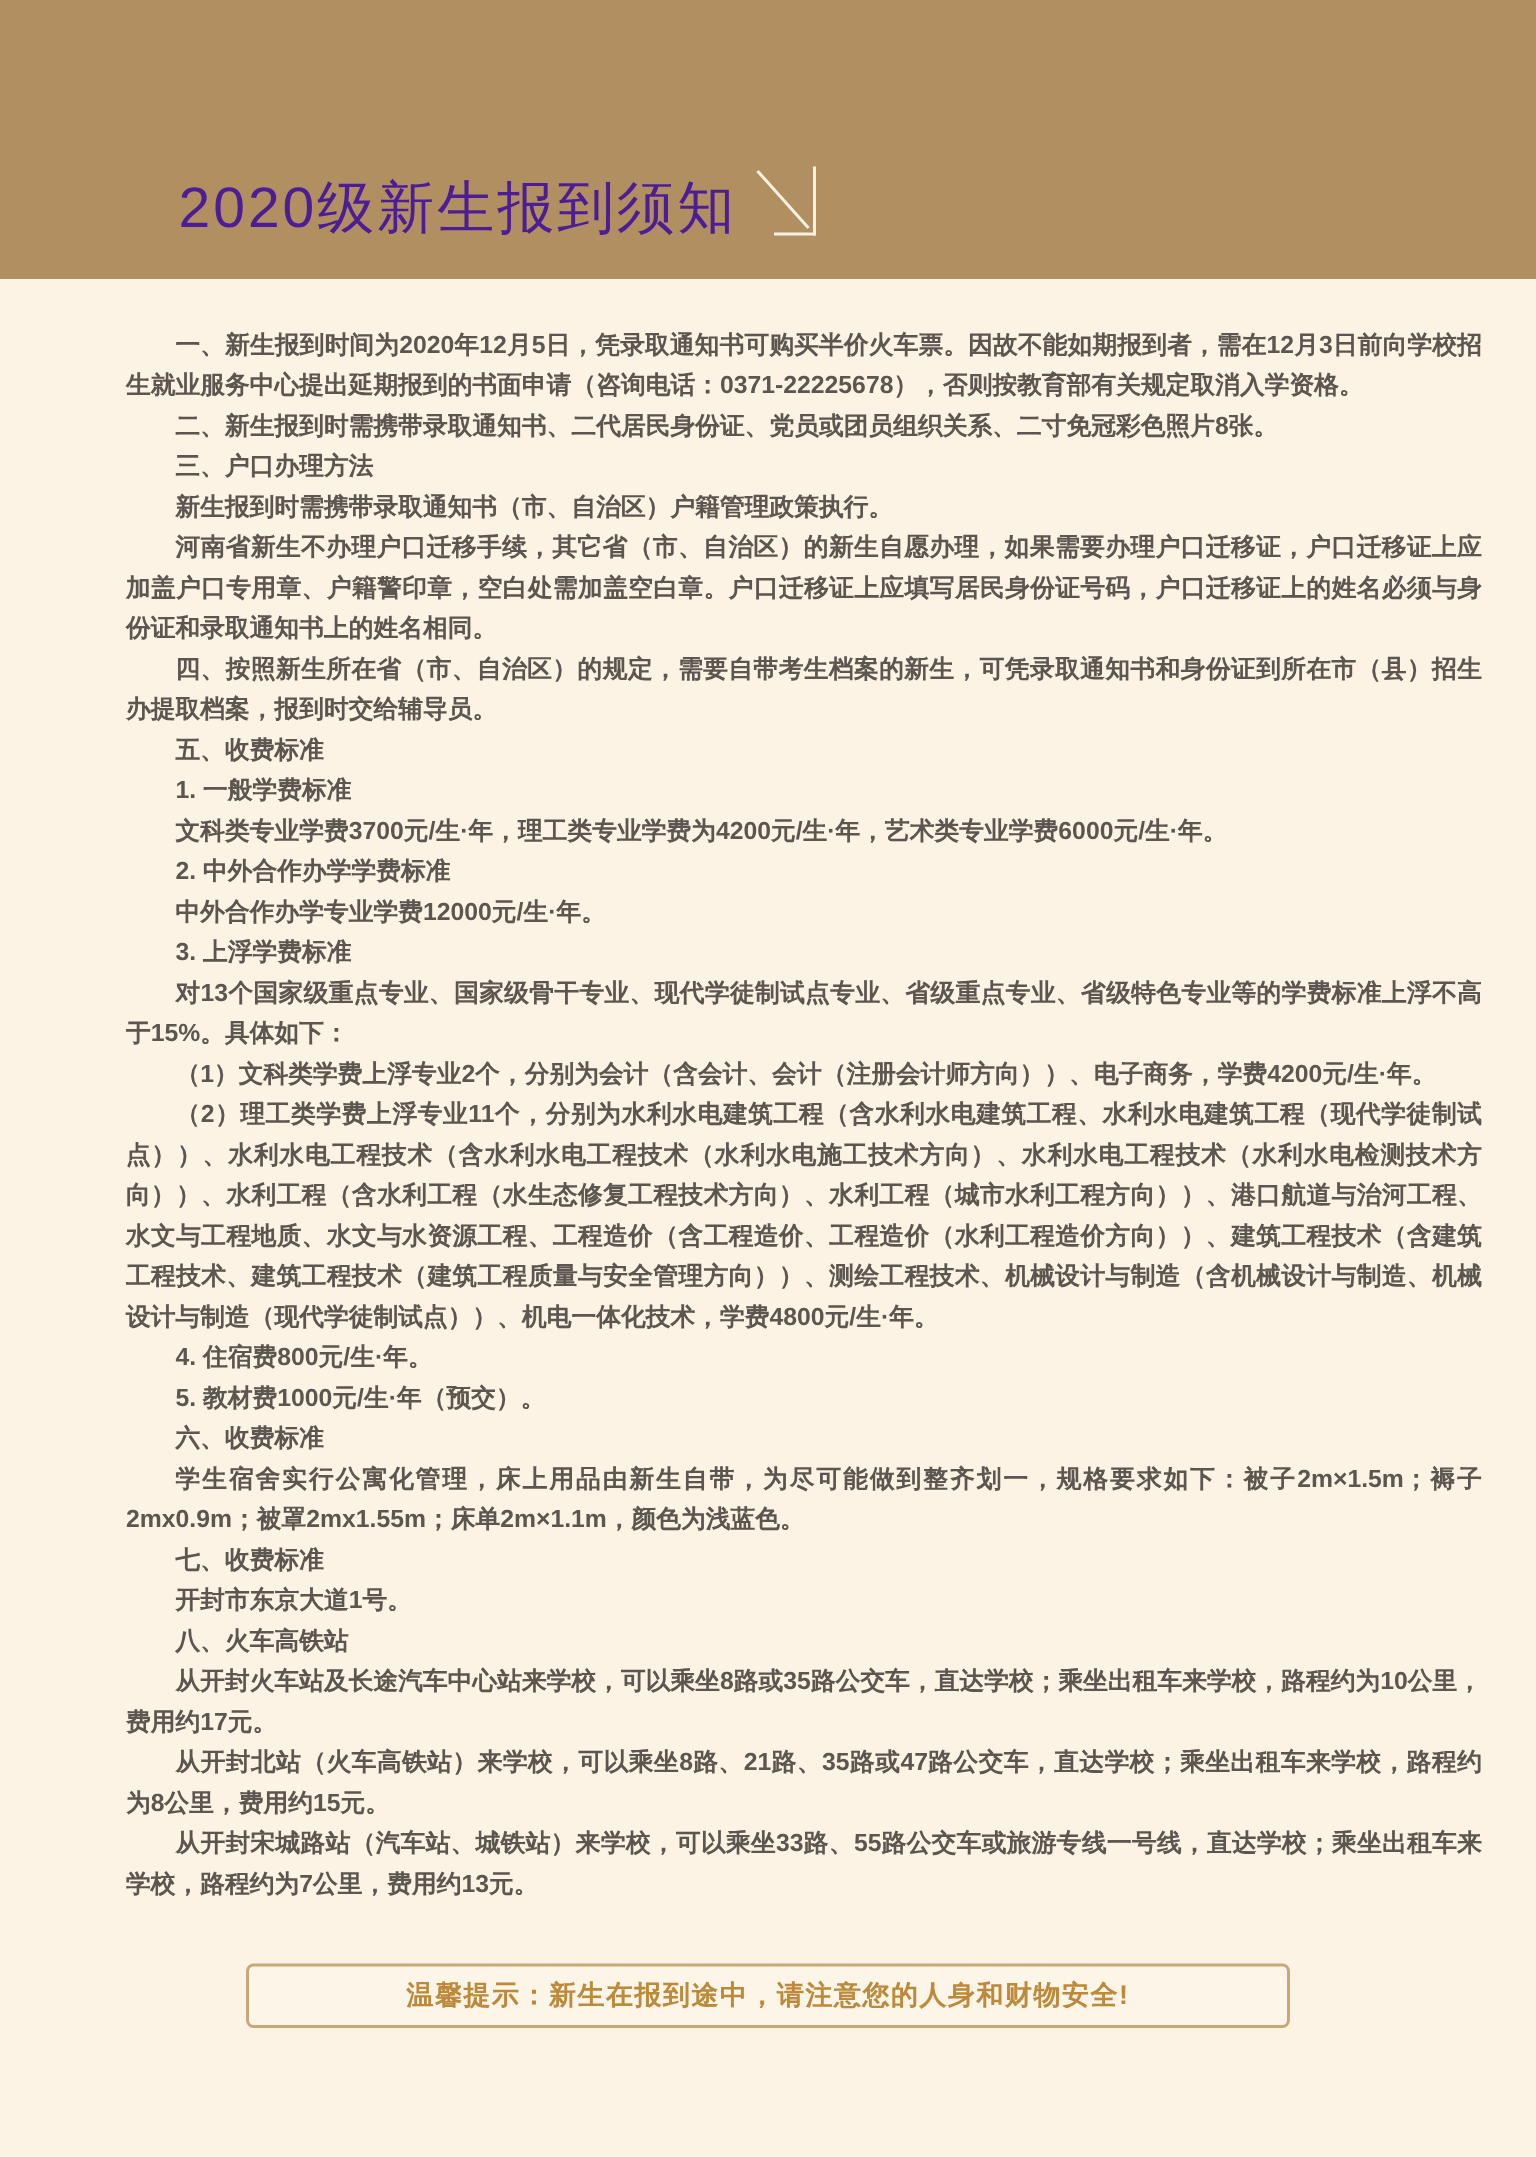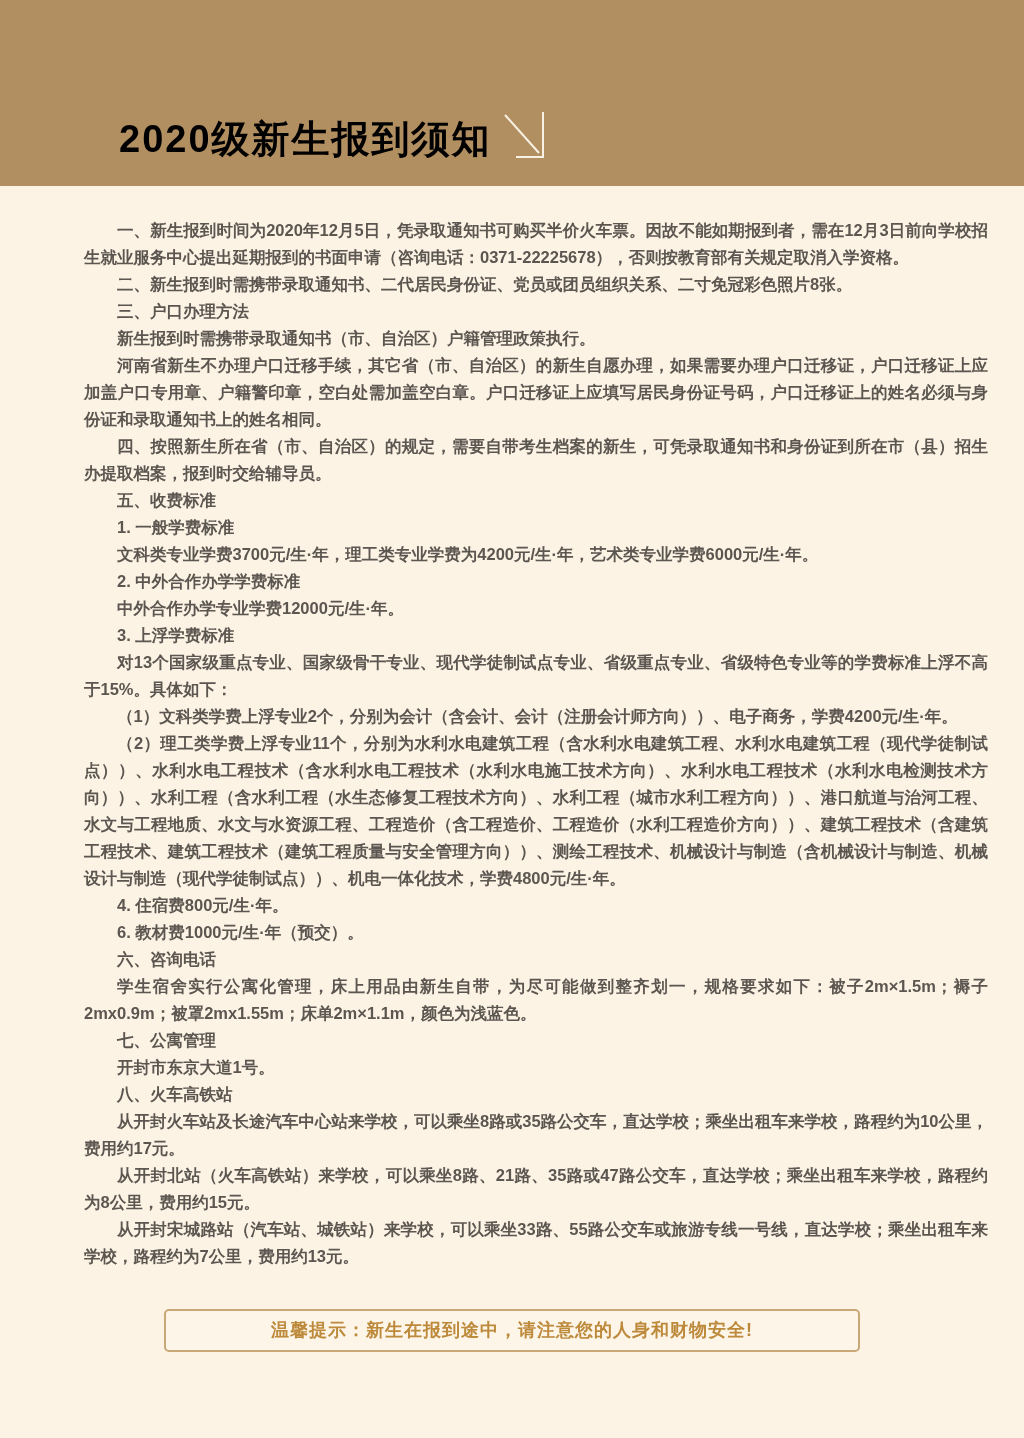--- a/index.html
+++ b/index.html
@@ -25,23 +25,23 @@
     align-items: flex-end;
     padding: 0 0 28px 119px;
     box-sizing: border-box;
   }
   .title-row {
     display: flex;
     align-items: flex-end;
     gap: 10px;
   }
   .page-title {
-    color: #000000;
+    color: #4c1d95;
     font-size: 38px;
-    font-weight: 700;
+    font-weight: 400;
     letter-spacing: 2px;
     line-height: 1;
   }
   .arrow-icon {
     display: inline-block;
     margin-bottom: -6px;
   }
   .content {
     flex: 0 0 auto;
     padding: 31px 36px 0 84px;
@@ -104,24 +104,24 @@
     <p>五、收费标准</p>
     <p>1. 一般学费标准</p>
     <p>文科类专业学费3700元/生·年，理工类专业学费为4200元/生·年，艺术类专业学费6000元/生·年。</p>
     <p>2. 中外合作办学学费标准</p>
     <p>中外合作办学专业学费12000元/生·年。</p>
     <p>3. 上浮学费标准</p>
     <p>对13个国家级重点专业、国家级骨干专业、现代学徒制试点专业、省级重点专业、省级特色专业等的学费标准上浮不高于15%。具体如下：</p>
     <p>（1）文科类学费上浮专业2个，分别为会计（含会计、会计（注册会计师方向））、电子商务，学费4200元/生·年。</p>
     <p>（2）理工类学费上浮专业11个，分别为水利水电建筑工程（含水利水电建筑工程、水利水电建筑工程（现代学徒制试点））、水利水电工程技术（含水利水电工程技术（水利水电施工技术方向）、水利水电工程技术（水利水电检测技术方向））、水利工程（含水利工程（水生态修复工程技术方向）、水利工程（城市水利工程方向））、港口航道与治河工程、水文与工程地质、水文与水资源工程、工程造价（含工程造价、工程造价（水利工程造价方向））、建筑工程技术（含建筑工程技术、建筑工程技术（建筑工程质量与安全管理方向））、测绘工程技术、机械设计与制造（含机械设计与制造、机械设计与制造（现代学徒制试点））、机电一体化技术，学费4800元/生·年。</p>
     <p>4. 住宿费800元/生·年。</p>
-    <p>6. 教材费1000元/生·年（预交）。</p>
-    <p>六、咨询电话</p>
+    <p>5. 教材费1000元/生·年（预交）。</p>
+    <p>六、收费标准</p>
     <p>学生宿舍实行公寓化管理，床上用品由新生自带，为尽可能做到整齐划一，规格要求如下：被子2m×1.5m；褥子2mx0.9m；被罩2mx1.55m；床单2m×1.1m，颜色为浅蓝色。</p>
-    <p>七、公寓管理</p>
+    <p>七、收费标准</p>
     <p>开封市东京大道1号。</p>
     <p>八、火车高铁站</p>
     <p>从开封火车站及长途汽车中心站来学校，可以乘坐8路或35路公交车，直达学校；乘坐出租车来学校，路程约为10公里，费用约17元。</p>
     <p>从开封北站（火车高铁站）来学校，可以乘坐8路、21路、35路或47路公交车，直达学校；乘坐出租车来学校，路程约为8公里，费用约15元。</p>
     <p>从开封宋城路站（汽车站、城铁站）来学校，可以乘坐33路、55路公交车或旅游专线一号线，直达学校；乘坐出租车来学校，路程约为7公里，费用约13元。</p>
   </div>
 
   <div class="tip-wrap">
     <div class="tip-box">温馨提示：新生在报到途中，请注意您的人身和财物安全!</div>
   </div>

